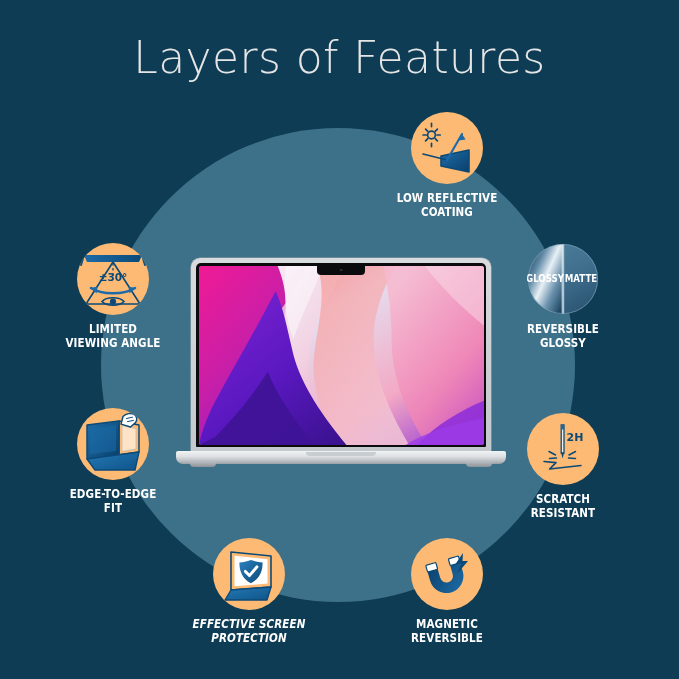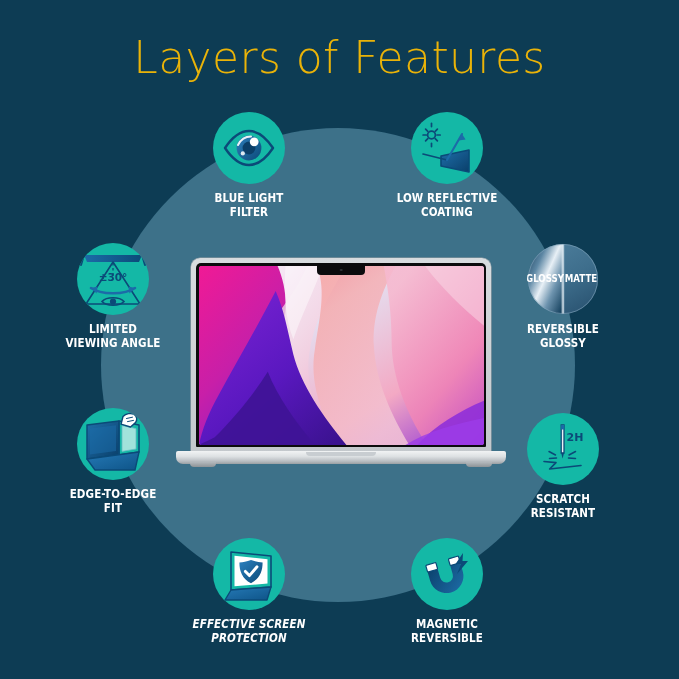--- a/index.html
+++ b/index.html
@@ -21,21 +21,21 @@
     height: 679px;
   }
 
   
   #page-title {
     position: absolute;
     left: 0;
     top: 34px;
     width: 679px;
     text-align: center;
-    color: #eab308;
+    color: #e5e5e5;
     font-size: 44px;
     font-weight: 300;
     letter-spacing: 0.4px;
     font-family: "DejaVu Sans", sans-serif;
     line-height: 1.1;
   }
 
   
   #halo-circle {
     position: absolute;
@@ -142,21 +142,21 @@
     position: absolute;
     width: 150px;
     margin-left: -75px;
     text-align: center;
   }
   .badge {
     width: 72px;
     height: 72px;
     margin: 0 auto;
     border-radius: 50%;
-    background: #14b8a6;
+    background: #fdba74;
     position: relative;
     overflow: hidden;
   }
   .badge svg { display: block; width: 72px; height: 72px; }
   .f-label {
     margin-top: 7px;
     color: #ffffff;
     font-size: 11.5px;
     font-weight: bold;
     line-height: 1.22;
@@ -231,40 +231,20 @@
         </div>
       </div>
     </div>
     <div class="base">
       <div class="base-notch"></div>
       <div class="foot l"></div>
       <div class="foot r"></div>
     </div>
   </div>
 
-  <div class="feature" style="left:249px; top:112px;">
-    <div class="badge">
-      <svg viewBox="0 0 72 72">
-        <defs>
-          <linearGradient id="eyeIris" x1="0" y1="0" x2="1" y2="1">
-            <stop offset="0" stop-color="#2e7fbd"></stop>
-            <stop offset="1" stop-color="#0b4a78"></stop>
-          </linearGradient>
-        </defs>
-        <path d="M12 36 C20 24 28.5 19 36 19 C43.5 19 52 24 60 36 C52 48 43.5 53 36 53 C28.5 53 20 48 12 36 Z" fill="none" stroke="#0b4a78" stroke-width="2.4" stroke-linejoin="round"></path>
-        <circle cx="36" cy="36" r="12.4" fill="url(#eyeIris)"></circle>
-        <circle cx="36" cy="36" r="6.4" fill="#0b3f68"></circle>
-        <circle cx="41.2" cy="29.8" r="4.4" fill="#ffffff"></circle>
-        <circle cx="29.8" cy="41.4" r="2.1" fill="#ffffff" opacity="0.85"></circle>
-        <path d="M25 33 C28 27 33 24.5 38 24.5" fill="none" stroke="#ffffff" stroke-width="2" stroke-linecap="round" opacity="0.9"></path>
-      </svg>
-    </div>
-    <div class="f-label">BLUE LIGHT
-FILTER</div>
-  </div>
 
   <div class="feature" style="left:447px; top:112px;">
     <div class="badge">
       <svg viewBox="0 0 72 72">
         <defs>
           <linearGradient id="lrScreen" x1="0" y1="0" x2="1" y2="1">
             <stop offset="0" stop-color="#1e6ea9"></stop>
             <stop offset="1" stop-color="#0a3f6a"></stop>
           </linearGradient>
         </defs>

